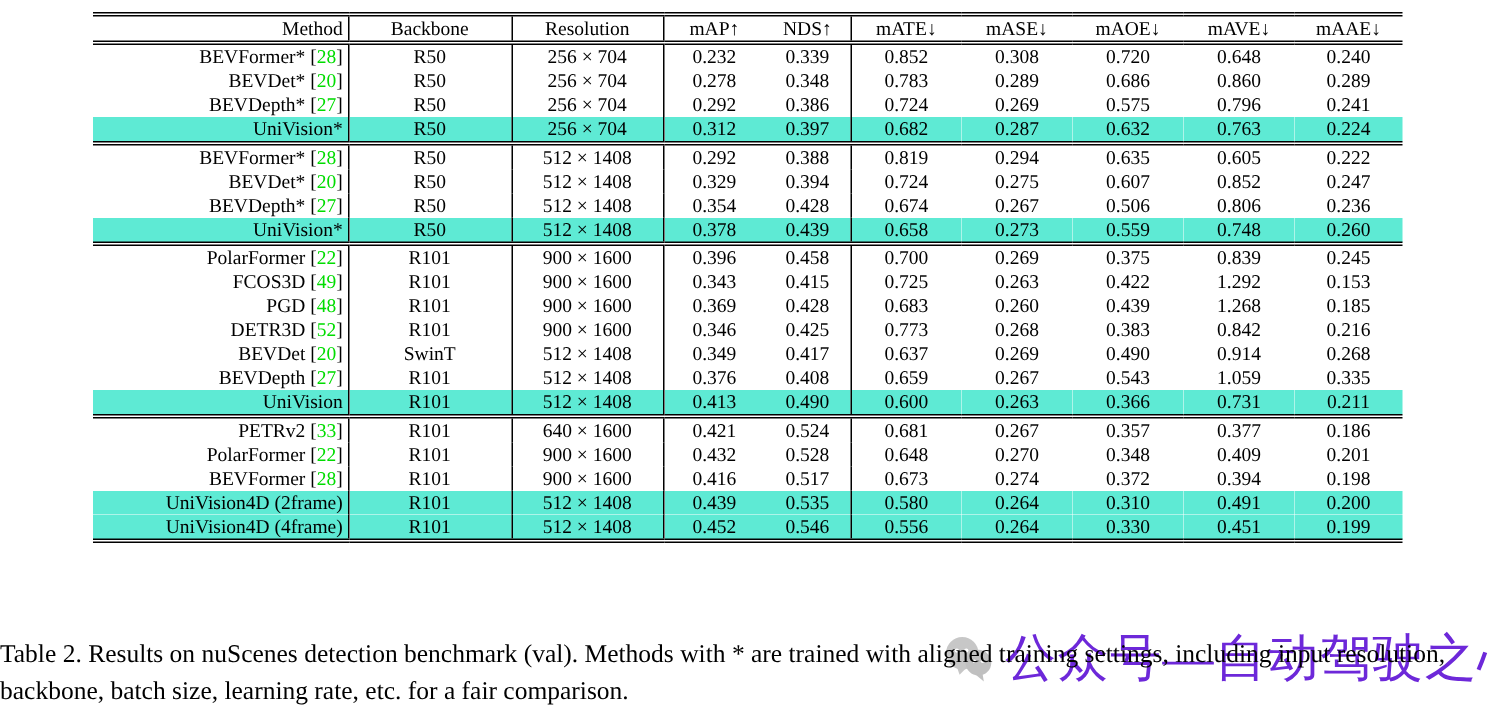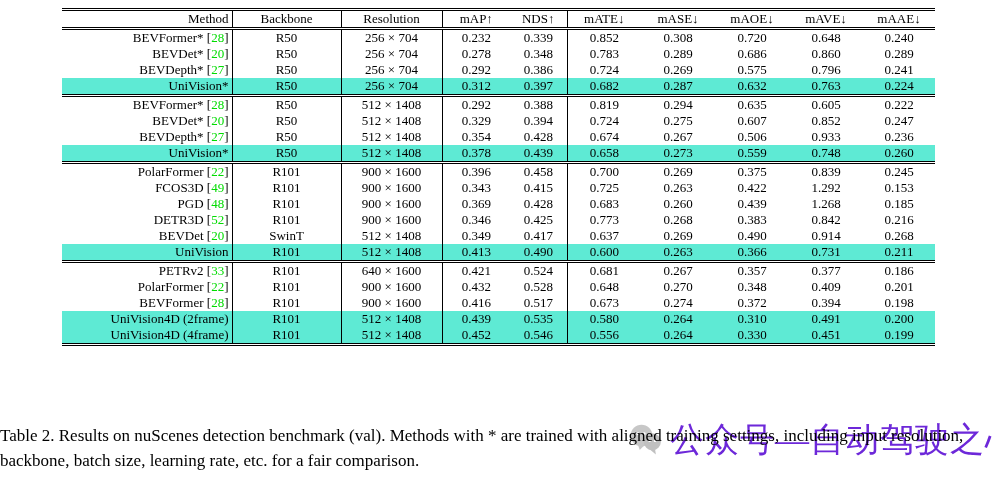--- a/index.html
+++ b/index.html
@@ -159,21 +159,21 @@
         </tr>
         <tr>
           <td class="c-method"><span>BEVDepth*</span> [<span style="color: rgb(0, 220, 0);">27</span>]</td>
           <td class="c-center vl">R50</td>
           <td class="c-center vl">512 × 1408</td>
           <td class="c-center vl">0.354</td>
           <td class="c-center">0.428</td>
           <td class="c-center vl">0.674</td>
           <td class="c-center b">0.267</td>
           <td class="c-center b">0.506</td>
-          <td class="c-center">0.933</td>
+          <td class="c-center">0.806</td>
           <td class="c-center">0.236</td>
         </tr>
         <tr class="hl">
           <td class="c-method"><span>UniVision*</span></td>
           <td class="c-center vl">R50</td>
           <td class="c-center vl">512 × 1408</td>
           <td class="c-center vl b">0.378</td>
           <td class="c-center b">0.439</td>
           <td class="c-center vl b">0.658</td>
           <td class="c-center">0.273</td>
@@ -233,20 +233,32 @@
           <td class="c-method"><span>BEVDet</span> [<span style="color: rgb(0, 220, 0);">20</span>]</td>
           <td class="c-center vl">SwinT</td>
           <td class="c-center vl">512 × 1408</td>
           <td class="c-center vl">0.349</td>
           <td class="c-center">0.417</td>
           <td class="c-center vl">0.637</td>
           <td class="c-center">0.269</td>
           <td class="c-center">0.490</td>
           <td class="c-center">0.914</td>
           <td class="c-center">0.268</td>
+        </tr>
+        <tr>
+          <td class="c-method"><span>BEVDepth</span> [<span style="color: rgb(0, 220, 0);">27</span>]</td>
+          <td class="c-center vl">R101</td>
+          <td class="c-center vl">512 × 1408</td>
+          <td class="c-center vl">0.376</td>
+          <td class="c-center">0.408</td>
+          <td class="c-center vl">0.659</td>
+          <td class="c-center">0.267</td>
+          <td class="c-center">0.543</td>
+          <td class="c-center">1.059</td>
+          <td class="c-center">0.335</td>
         </tr>
         <tr class="hl">
           <td class="c-method"><span>UniVision</span></td>
           <td class="c-center vl">R101</td>
           <td class="c-center vl">512 × 1408</td>
           <td class="c-center vl b">0.413</td>
           <td class="c-center b">0.490</td>
           <td class="c-center vl b">0.600</td>
           <td class="c-center">0.263</td>
           <td class="c-center b">0.366</td>

